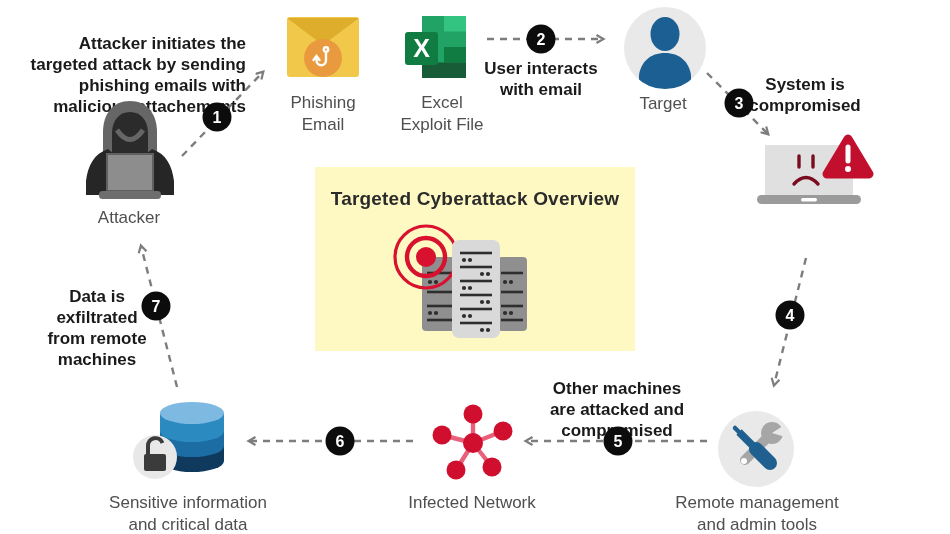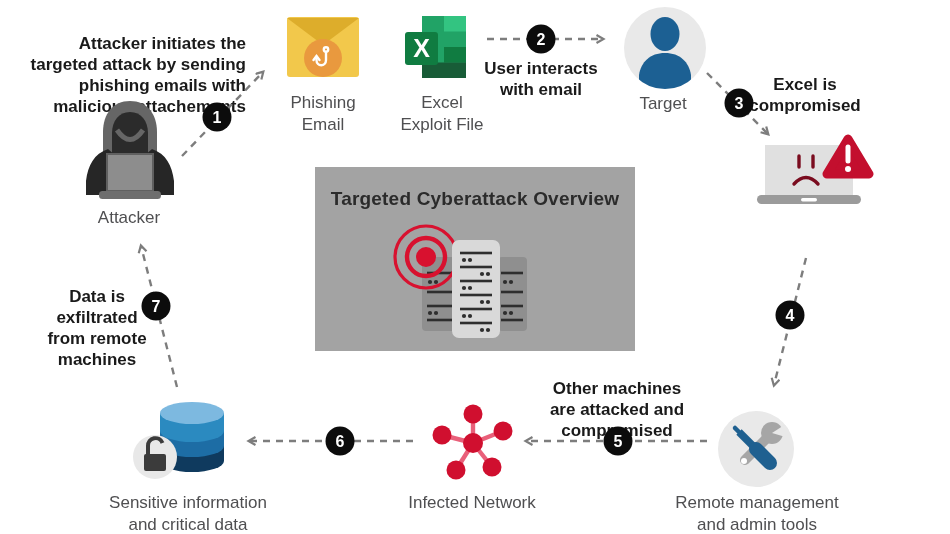--- a/index.html
+++ b/index.html
@@ -16,21 +16,21 @@
     position:absolute;color:#1a1a1a;font-weight:bold;font-size:17px;
     line-height:1.24;text-align:center;white-space:pre-line;transform:translateX(-50%);
   }
   .caption-lg{font-size:17px;text-align:right;}
   .badge{
     position:absolute;width:29px;height:29px;border-radius:50%;background:#0c0c0c;
     color:#fff;font-weight:bold;font-size:16px;display:flex;align-items:center;
     justify-content:center;transform:translate(-50%,-50%);z-index:5;
   }
   .overview-box{
-    position:absolute;left:315px;top:167px;width:320px;height:184px;background:#a3a3a3;
+    position:absolute;left:315px;top:167px;width:320px;height:184px;background:#fef9c3;
   }
   .overview-title{
     position:absolute;top:21px;left:0;width:100%;text-align:center;
     font-weight:bold;font-size:19px;color:#2b2b2b;letter-spacing:0.2px;
   }
   .circle-chip{position:absolute;border-radius:50%;background:#e9e9e9;overflow:hidden;}
   svg{display:block;}
 </style>
 </head>
 <body>
@@ -61,21 +61,21 @@
   <div class="badge" style="left:618px;top:441px">5</div>
   <div class="badge" style="left:340px;top:441px">6</div>
   <div class="badge" style="left:156px;top:306px">7</div>
 
   <div class="caption caption-lg" style="left:131px;top:33px;width:230px">Attacker initiates the
 targeted attack by sending
 phishing emails with
 malicious attachements</div>
   <div class="caption" style="left:541px;top:58px;width:130px">User interacts
 with email</div>
-  <div class="caption" style="left:805px;top:74px;width:130px">Excel is
+  <div class="caption" style="left:805px;top:74px;width:130px">System is
 compromised</div>
   <div class="caption" style="left:617px;top:378px;width:150px">Other machines
 are attacked and
 compromised</div>
   <div class="caption" style="left:97px;top:286px;width:120px">Data is
 exfiltrated
 from remote
 machines</div>
 
   <div class="overview-box">

